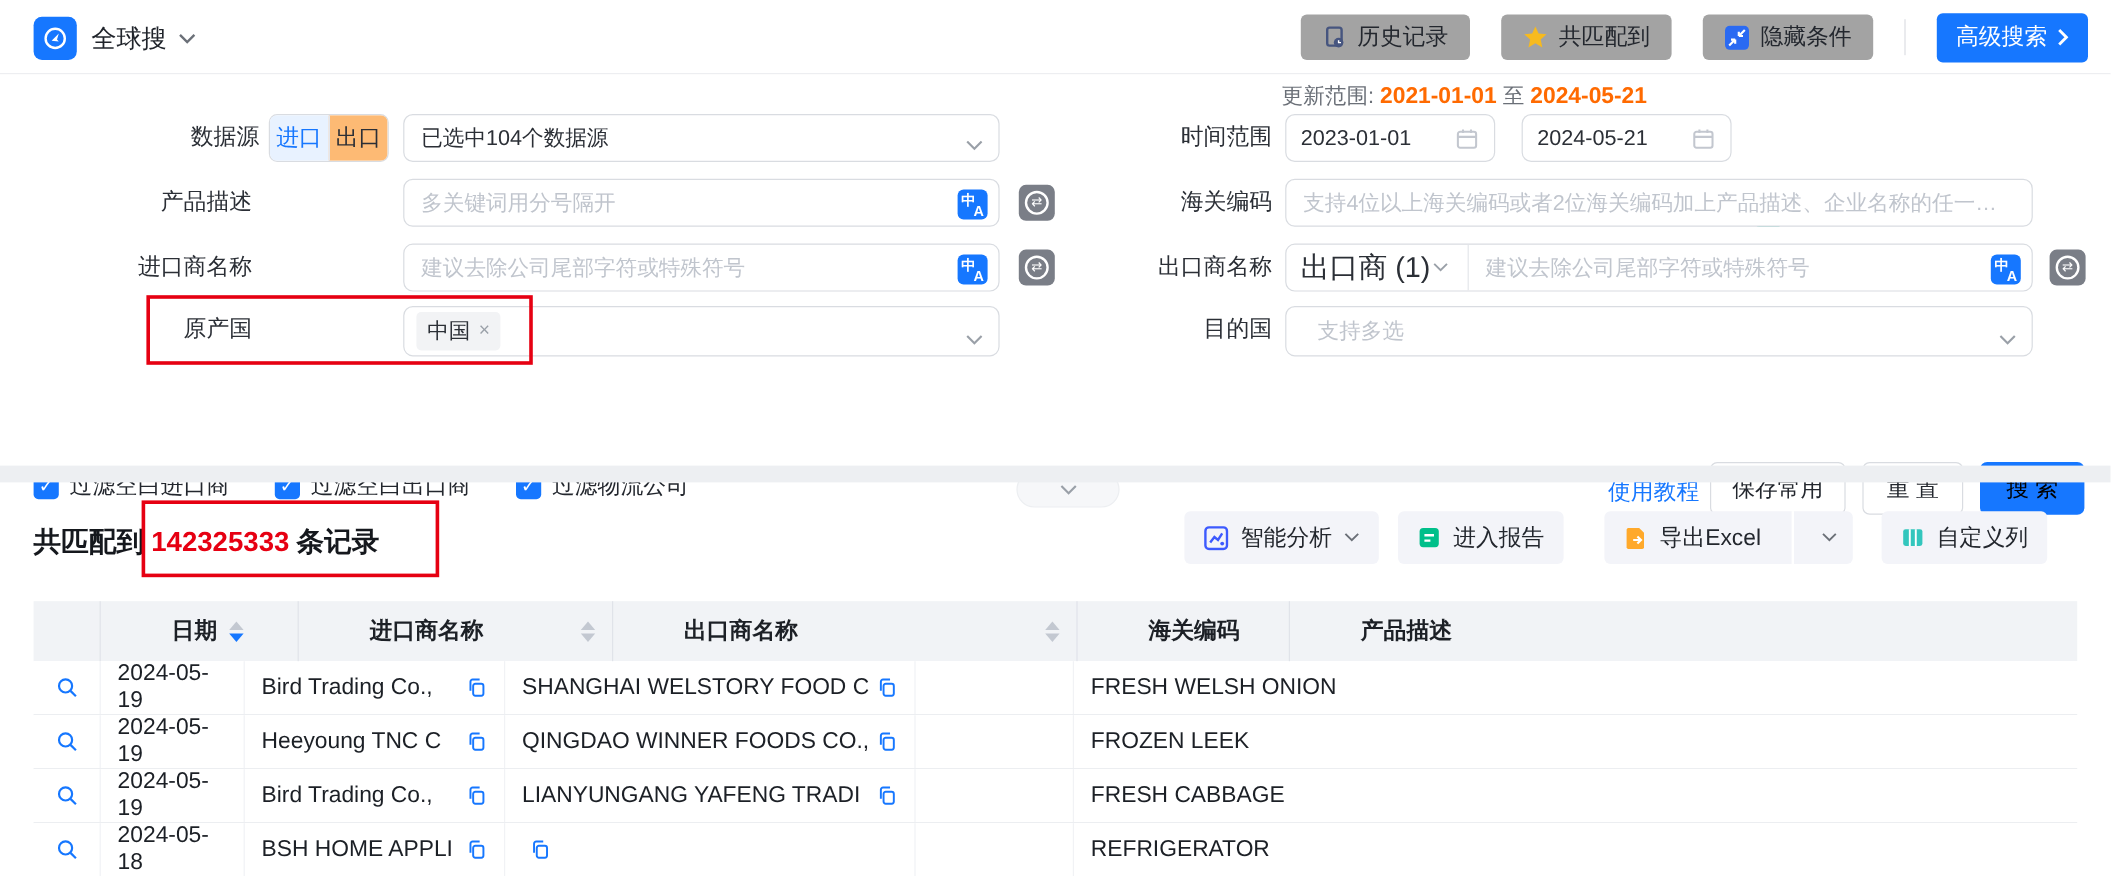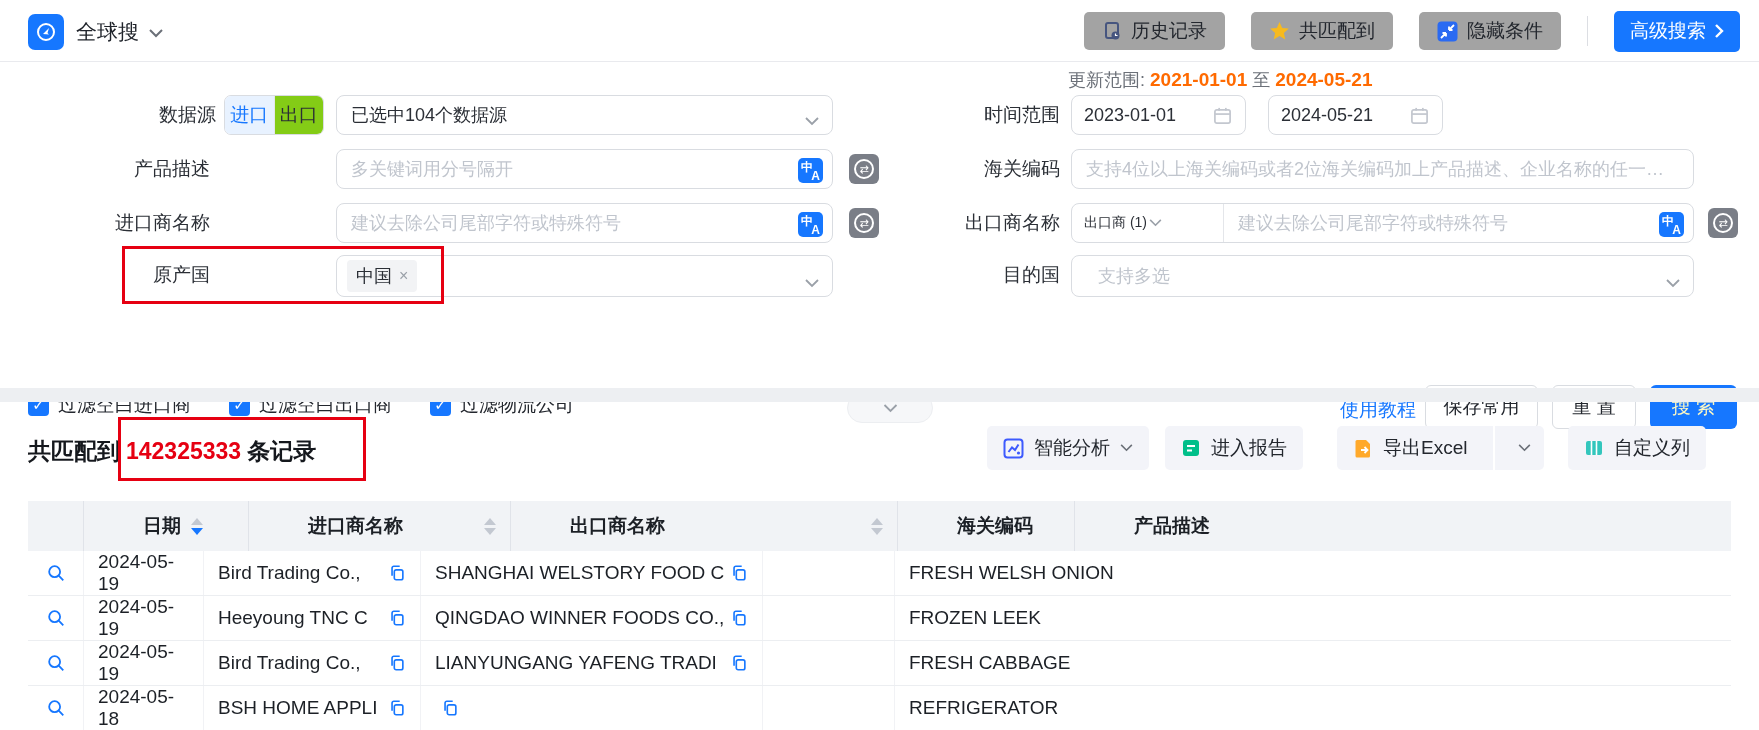--- a/index.html
+++ b/index.html
@@ -23,42 +23,42 @@
   .update-range { position:absolute; left:1068px; top:6px; font-size:18px; color:#6b7078; }
   .update-range b { color:#ff6a00; font-weight:bold; font-size:19px; }
   .ctrl { position:absolute; height:40px; border:1px solid #d9dce1; border-radius:8px; background:#fff; display:flex; align-items:center; font-size:18px; color:#2b2f36; }
   .ctrl .ph { color:#c0c5cd; white-space:nowrap; overflow:hidden; }
   .ctrl input { border:none; outline:none; flex:1; min-width:0; font:inherit; font-size:18px; color:#2b2f36; background:transparent; }
   .ctrl input::placeholder { color:#c0c5cd; }
   .chev { position:absolute; right:13px; top:14px; }
   .seg { position:absolute; left:224px; width:100px; height:40px; border:1px solid #d9dce1; border-radius:7px; overflow:hidden; display:flex; cursor:pointer; }
   .seg > div { flex:1; display:flex; align-items:center; justify-content:center; font-size:19px; }
   .seg .on { background:#e8f2ff; color:#1677ff; }
-  .seg .off { background:#84cc16; color:#2b2f36; border-left:1px solid #e4e6ea; }
+  .seg .off { background:#fdba74; color:#2b2f36; border-left:1px solid #e4e6ea; }
   .trans-ic { position:absolute; right:9px; top:8px; width:25px; height:25px; border-radius:5px; background:#1677ff; color:#fff; }
   .trans-ic .zh { position:absolute; left:3px; top:1px; font-size:12px; font-weight:bold; }
   .trans-ic .en { position:absolute; right:3px; bottom:0px; font-size:12px; font-weight:bold; }
   .fuzzy-ic { position:absolute; width:30px; height:30px; border-radius:6px; background:#7a7e87; display:flex; align-items:center; justify-content:center; cursor:pointer; }
   .fuzzy-ic .ring { width:20px; height:20px; border:2px solid #fff; border-radius:50%; display:flex; align-items:center; justify-content:center; color:#fff; font-size:11px; line-height:1; }
   .tag { display:flex; align-items:center; gap:7px; background:#f2f3f5; border-radius:4px; padding:4px 9px; font-size:18px; color:#2b2f36; margin-left:10px; }
   .tag .x { color:#9aa0a8; font-size:16px; cursor:pointer; }
-  .sub-select { width:152px; height:100%; border-right:1px solid #e4e6ea; display:flex; align-items:center; padding:0 12px; gap:2px; font-size:14px; color:#2b2f36; cursor:pointer; }
+  .sub-select { width:152px; height:100%; border-right:1px solid #e4e6ea; display:flex; align-items:center; padding:0 12px; gap:2px; font-size:24px; color:#2b2f36; cursor:pointer; }
   .date-box { padding:0 12px; }
   .date-box input { width:118px; }
   .dash { position:absolute; left:1253px; top:104px; color:#9aa0a8; font-size:18px; }
   .quick-link { position:absolute; left:1462px; top:102px; display:flex; align-items:center; gap:9px; font-size:19px; color:#1677ff; cursor:pointer; }
   .cmd-ic { width:23px; height:23px; border-radius:4px; background:#3bc2b2; color:#fff; font-size:15px; display:flex; align-items:center; justify-content:center; }
   .cb-row { position:absolute; left:28px; top:330px; display:flex; gap:38px; align-items:center; }
   .cb-item { display:flex; align-items:center; gap:9px; cursor:pointer; }
   .cb-box { width:21px; height:21px; border-radius:4px; background:#1677ff; color:#fff; font-size:15px; display:flex; align-items:center; justify-content:center; }
   .cb-label { font-size:19px; color:#23272e; }
   .collapse-pill { position:absolute; left:847px; top:331px; width:86px; height:30px; background:#f6f7f9; border:1px solid #eceef1; border-radius:15px; display:flex; align-items:center; justify-content:center; cursor:pointer; }
   .tutorial { position:absolute; left:1340px; top:335px; font-size:19px; color:#1677ff; cursor:pointer; }
   .ghost-btn { position:absolute; top:323px; height:44px; border:1px solid #d9dce1; border-radius:6px; background:#fff; font-size:19px; color:#23272e; display:flex; align-items:center; justify-content:center; cursor:pointer; }
-  .search-btn { position:absolute; left:1650px; top:323px; width:87px; height:44px; border-radius:6px; background:#1677ff; color:#fef9c3; font-size:19px; display:flex; align-items:center; justify-content:center; cursor:pointer; }
+  .search-btn { position:absolute; left:1650px; top:323px; width:87px; height:44px; border-radius:6px; background:#1677ff; color:#000000; font-size:19px; display:flex; align-items:center; justify-content:center; cursor:pointer; }
   .annot { position:absolute; border:3px solid #e60012; background:transparent; pointer-events:none; }
   
   .grey-band { position:absolute; left:0; top:388px; width:100%; height:14px; background:#edeff2; }
   .results-title { position:absolute; left:28px; top:436px; font-size:23px; font-weight:bold; color:#15181d; }
   .results-title .num { color:#e60012; padding:0 6px; }
   .toolbar-btn { position:absolute; top:426px; height:44px; background:#f3f4f9; border-radius:5px; display:flex; align-items:center; gap:10px; padding:0 16px; font-size:19px; color:#23272e; cursor:pointer; }
   .tb-div { width:2px; height:44px; background:#fff; margin:0 0; }
   
   .table { position:absolute; left:28px; top:501px; width:1703px; }
   .thead { display:flex; height:50px; background:#f1f3f6; align-items:center;gap:45px; }

